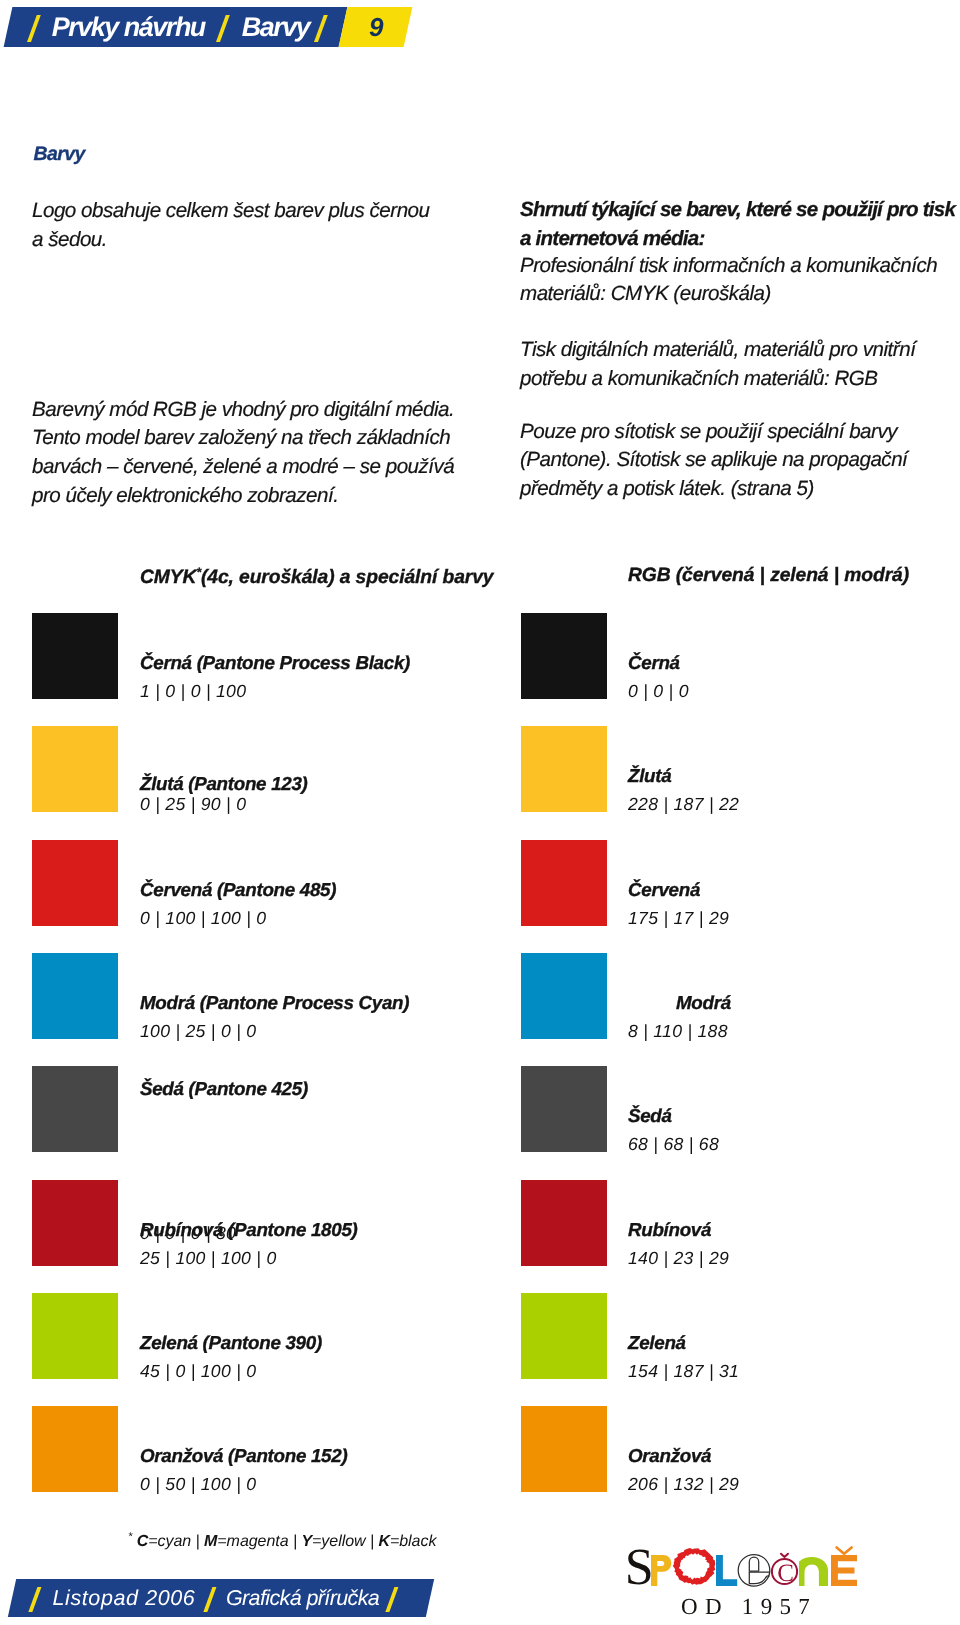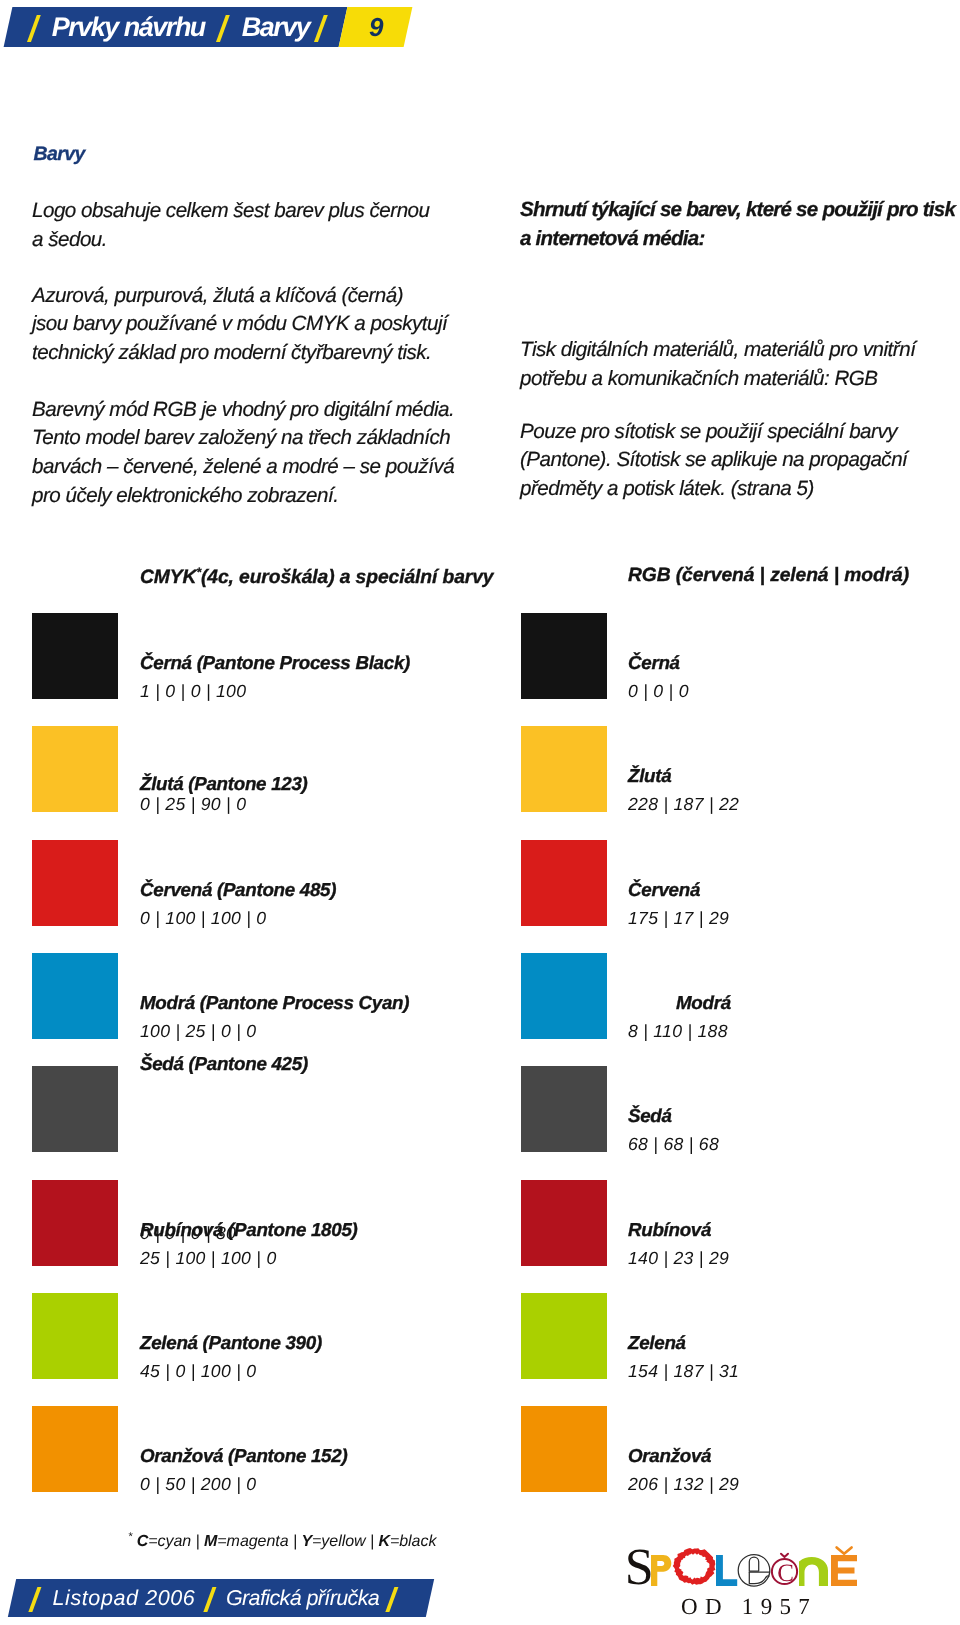--- a/index.html
+++ b/index.html
@@ -61,30 +61,29 @@
     <div class="seg yel" style="width:65px">
       <div class="inner">
         <span class="num">9</span>
       </div>
     </div>
   </div>
 
   <div class="hd-blue" style="left:33.5px;top:143px">Barvy</div>
   <div class="para" style="left:32px;top:197px">Logo obsahuje celkem šest barev plus černou
 a šedou.</div>
-  <div class="para" style="left:32px;top:281.5px">Azurová, purpurová, žlutá a klíčová (černá)
-jsou barvy používané v módu CMYK a poskytují
-technický základ pro moderní čtyřbarevný tisk.</div>
   <div class="para bold" style="left:520px;top:196px">Shrnutí týkající se barev, které se použijí pro tisk
 a internetová média:</div>
 
   <div class="para" style="left:32px;top:395.5px">Barevný mód RGB je vhodný pro digitální média.
 Tento model barev založený na třech základních
 barvách – červené, želené a modré – se používá
 pro účely elektronického zobrazení.</div>
+  <div class="para" style="left:520px;top:251.6px">Profesionální tisk informačních a komunikačních
+materiálů: CMYK (euroškála)</div>
   <div class="para" style="left:520px;top:336px">Tisk digitálních materiálů, materiálů pro vnitřní
 potřebu a komunikačních materiálů: RGB</div>
   <div class="para" style="left:520px;top:417.5px">Pouze pro sítotisk se použijí speciální barvy
 (Pantone). Sítotisk se aplikuje na propagační
 předměty a potisk látek. (strana 5)</div>
 
   <div class="colhead" style="left:140px;top:565px"><span>CMYK</span><sup>*</sup><span>(4c, euroškála) a speciální barvy</span></div>
   <div class="colhead" style="left:628px;top:565px">RGB (červená | zelená | modrá)</div>
 
   <div id="swatch-layer">
@@ -94,31 +93,31 @@
       <div class="sw" style="left: 32px; top: 726.3px; background: rgb(251, 193, 37);"></div>
       <div class="swname" style="left: 140px; top: 773px;">Žlutá (Pantone 123)</div>
       <div class="swval" style="left: 140px; top: 794.3px;">0 | 25 | 90 | 0</div>
       <div class="sw" style="left: 32px; top: 839.6px; background: rgb(217, 28, 26);"></div>
       <div class="swname" style="left: 140px; top: 878.6px;">Červená (Pantone 485)</div>
       <div class="swval" style="left: 140px; top: 907.6px;">0 | 100 | 100 | 0</div>
       <div class="sw" style="left: 32px; top: 952.9px; background: rgb(2, 140, 196);"></div>
       <div class="swname" style="left: 140px; top: 991.9px;">Modrá (Pantone Process Cyan)</div>
       <div class="swval" style="left: 140px; top: 1020.9px;">100 | 25 | 0 | 0</div>
       <div class="sw" style="left: 32px; top: 1066.2px; background: rgb(71, 71, 71);"></div>
-      <div class="swname" style="left: 140px; top: 1053px;">Šedá (Pantone 425)</div>
+      <div class="swname" style="left: 140px; top: 1078px;">Šedá (Pantone 425)</div>
       <div class="swval" style="left: 140px; top: 1182px; margin-top: 41px;">0 | 0 | 0 | 80</div>
       <div class="sw" style="left: 32px; top: 1179.5px; background: rgb(179, 18, 29);"></div>
       <div class="swname" style="left: 140px; top: 1218.5px;">Rubínová (Pantone 1805)</div>
       <div class="swval" style="left: 140px; top: 1247.5px;">25 | 100 | 100 | 0</div>
       <div class="sw" style="left: 32px; top: 1292.8px; background: rgb(170, 208, 0);"></div>
       <div class="swname" style="left: 140px; top: 1331.8px;">Zelená (Pantone 390)</div>
       <div class="swval" style="left: 140px; top: 1360.8px;">45 | 0 | 100 | 0</div>
       <div class="sw" style="left: 32px; top: 1406.1px; background: rgb(242, 145, 0);"></div>
       <div class="swname" style="left: 140px; top: 1445.1px;">Oranžová (Pantone 152)</div>
-      <div class="swval" style="left: 140px; top: 1474.1px;">0 | 50 | 200 | 0</div>
+      <div class="swval" style="left: 140px; top: 1474.1px;">0 | 50 | 100 | 0</div>
       <div class="sw" style="left: 521px; top: 613px; background: rgb(19, 19, 19);"></div>
       <div class="swname" style="left: 628px; top: 652px;">Černá</div>
       <div class="swval" style="left: 628px; top: 681px;">0 | 0 | 0</div>
       <div class="sw" style="left: 521px; top: 726.3px; background: rgb(251, 193, 37);"></div>
       <div class="swname" style="left: 628px; top: 765.3px;">Žlutá</div>
       <div class="swval" style="left: 628px; top: 794.3px;">228 | 187 | 22</div>
       <div class="sw" style="left: 521px; top: 839.6px; background: rgb(217, 28, 26);"></div>
       <div class="swname" style="left: 628px; top: 878.6px;">Červená</div>
       <div class="swval" style="left: 628px; top: 907.6px;">175 | 17 | 29</div>
       <div class="sw" style="left: 521px; top: 952.9px; background: rgb(2, 140, 196);"></div>

